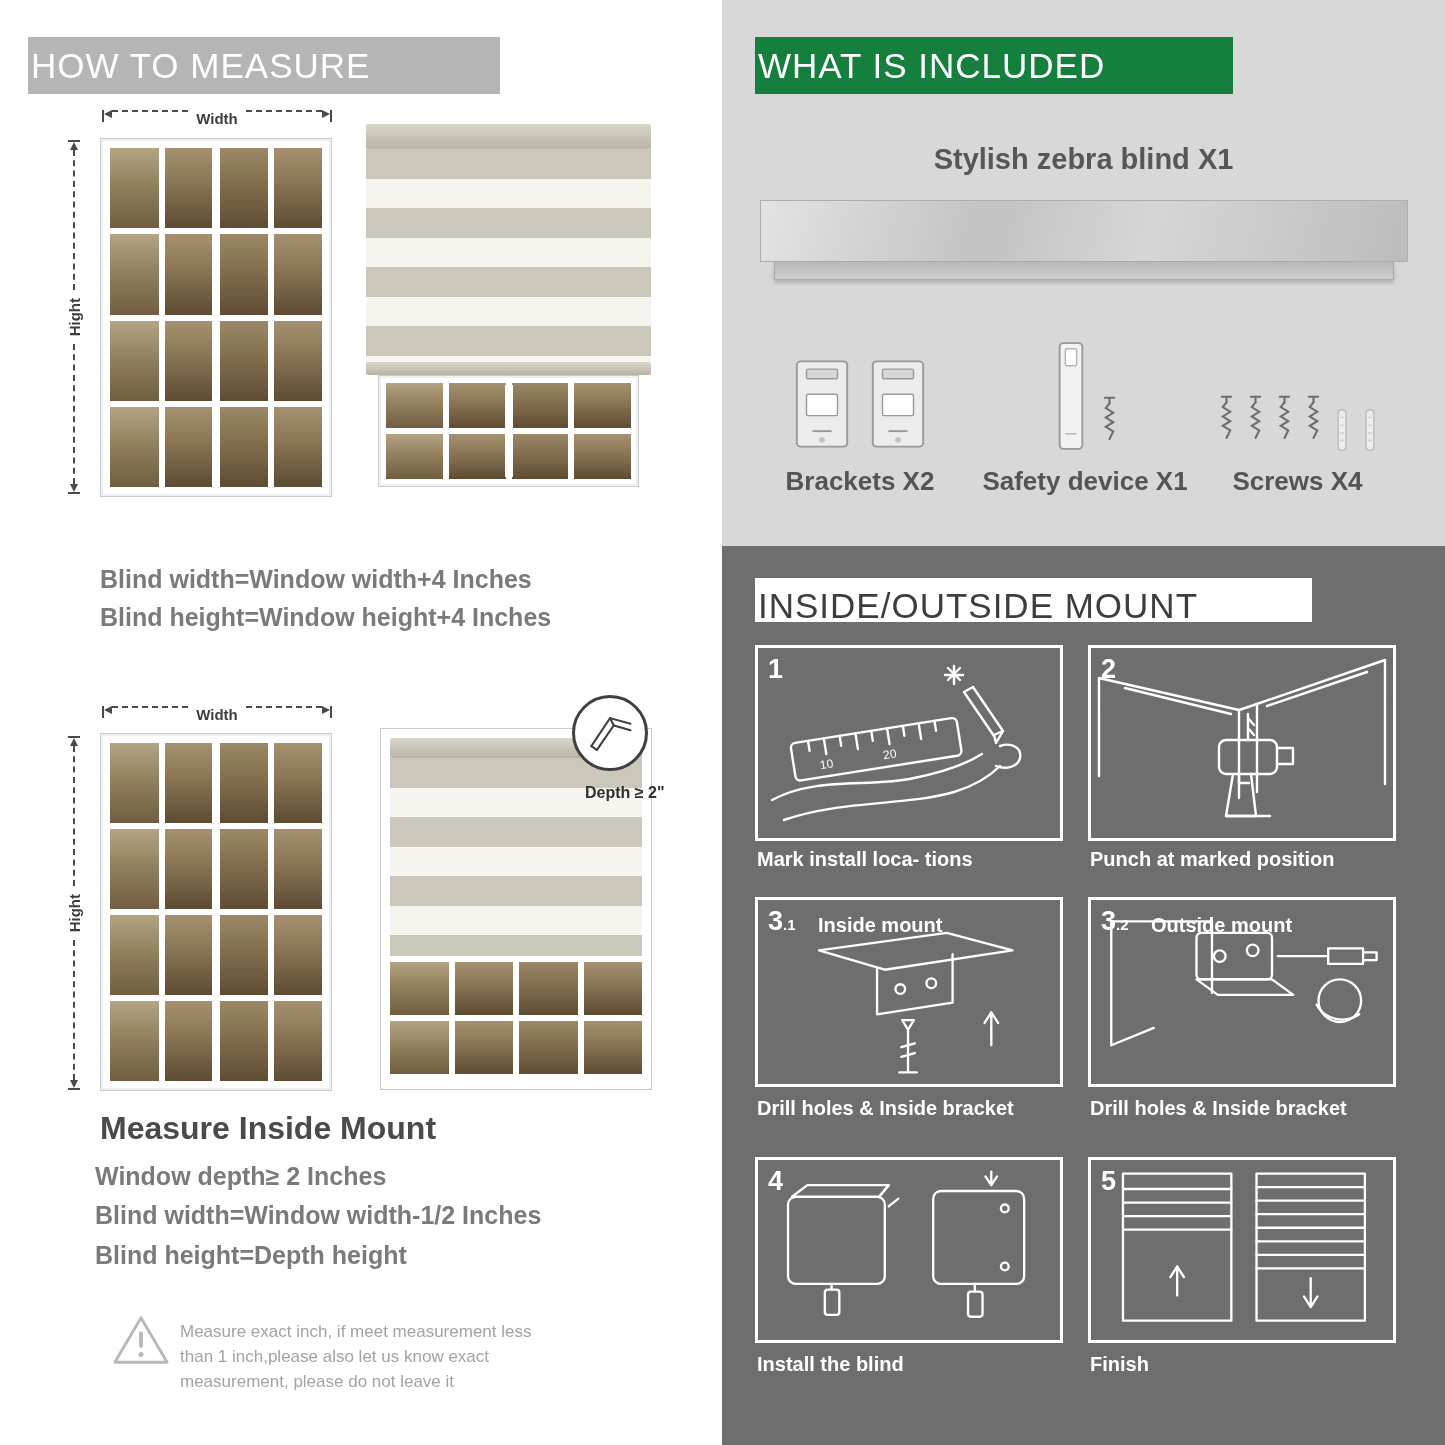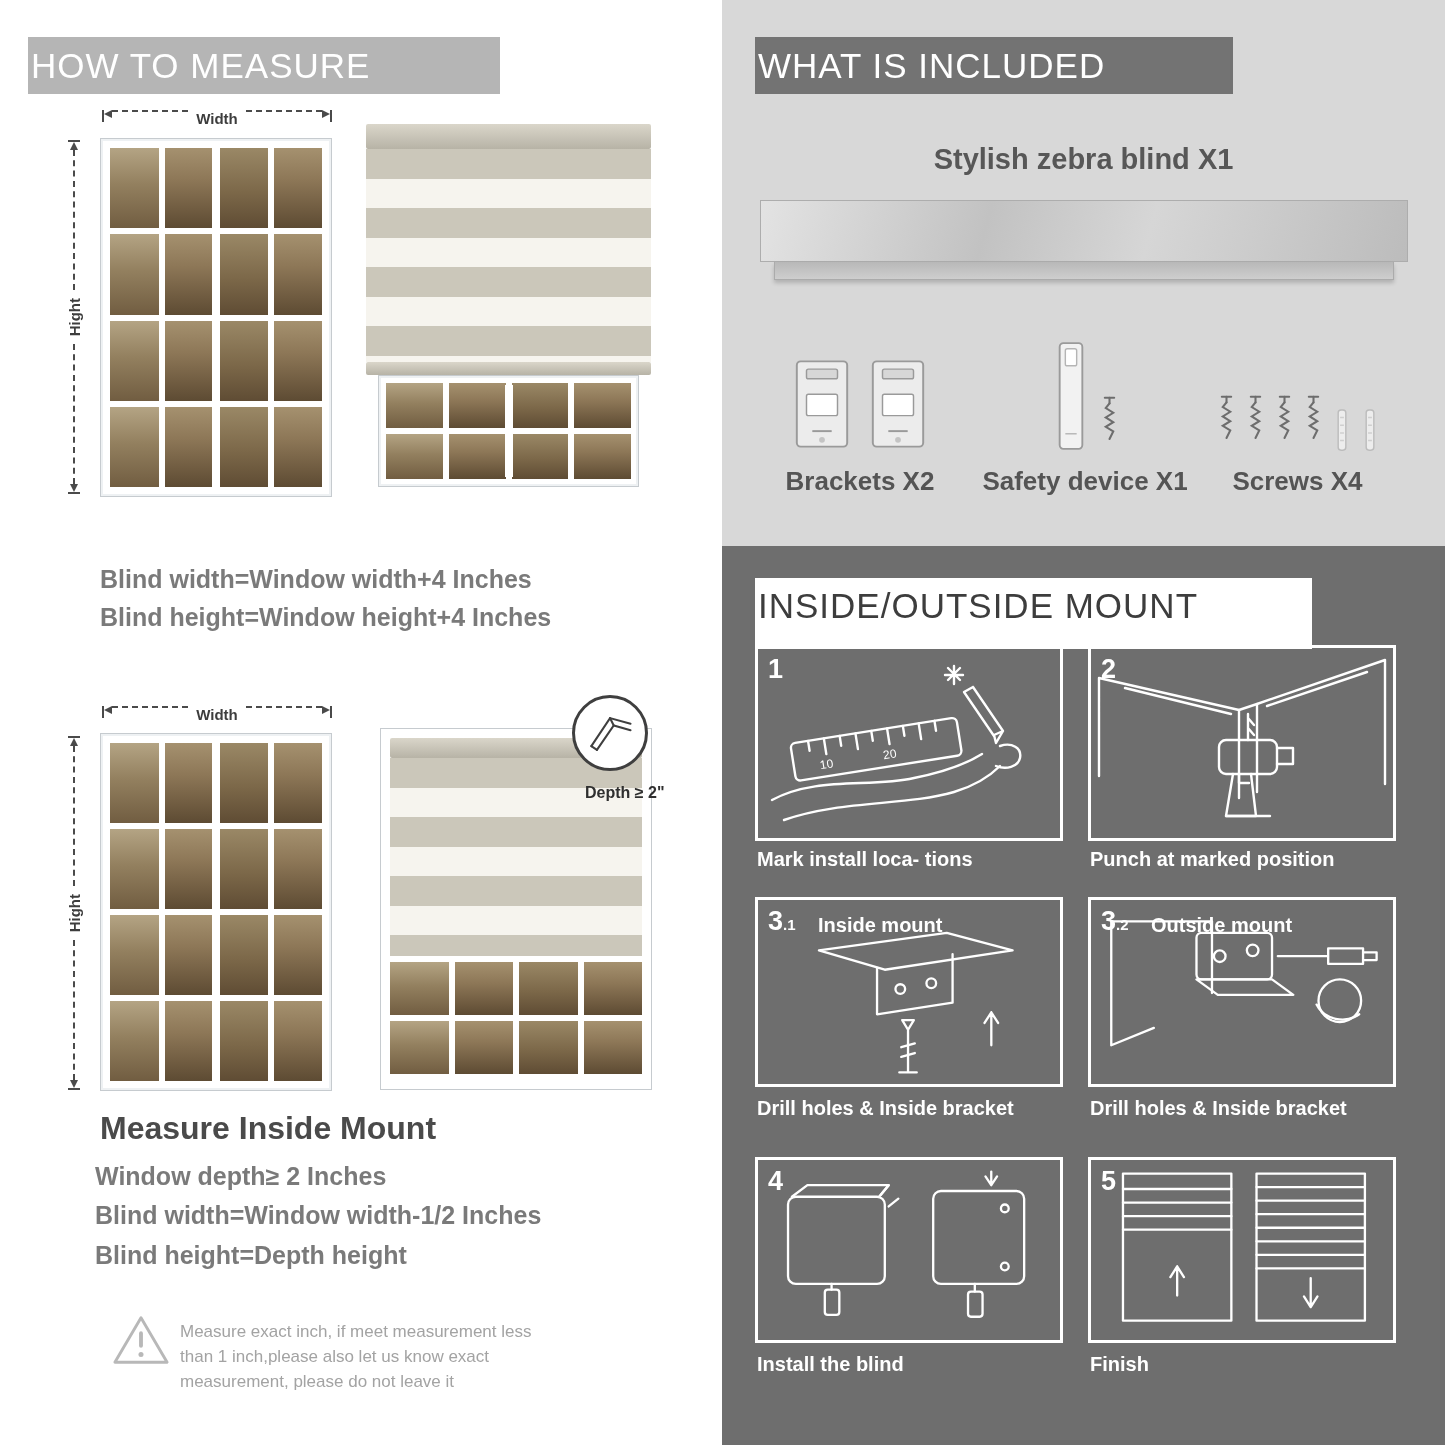--- a/index.html
+++ b/index.html
@@ -3,22 +3,22 @@
 <meta charset="utf-8">
 <style>
   html,body{margin:0;padding:0;}
   .page{position:relative;width:1445px;height:1445px;background:#ffffff;
         font-family:"Liberation Sans",sans-serif;overflow:hidden;}
 
   
   .banner{position:absolute;color:#fff;font-weight:normal;font-size:35px;line-height:57px;
           padding-left:3px;letter-spacing:1px;box-sizing:border-box;margin-top:12px;}
   .banner-left{left:28px;top:25px;width:472px;height:57px;background:#b5b5b5;}
-  .banner-included{left:755px;top:25px;width:478px;height:57px;background:#737373;}
-  .banner-iom{left:755px;top:566px;width:557px;height:71px;background:#ffffff;color:#3d3d3d;line-height:56px;}
+  .banner-included{left:755px;top:25px;width:478px;height:57px;background:#15803d;}
+  .banner-iom{left:755px;top:566px;width:557px;height:44px;background:#ffffff;color:#3d3d3d;line-height:56px;}
 
   
   .right-top{position:absolute;left:722px;top:0;width:723px;height:546px;background:#d8d8d8;}
   .dark{position:absolute;left:722px;top:546px;width:723px;height:899px;background:#6e6e6e;}
 
   
   .harrow{position:absolute;display:flex;height:16px;}
   .varrow{position:absolute;display:flex;flex-direction:column;align-items:center;width:16px;}
   .endv{width:2px;height:12px;background:#4a4a4a;}
   .endh{height:2px;width:12px;background:#4a4a4a;}

